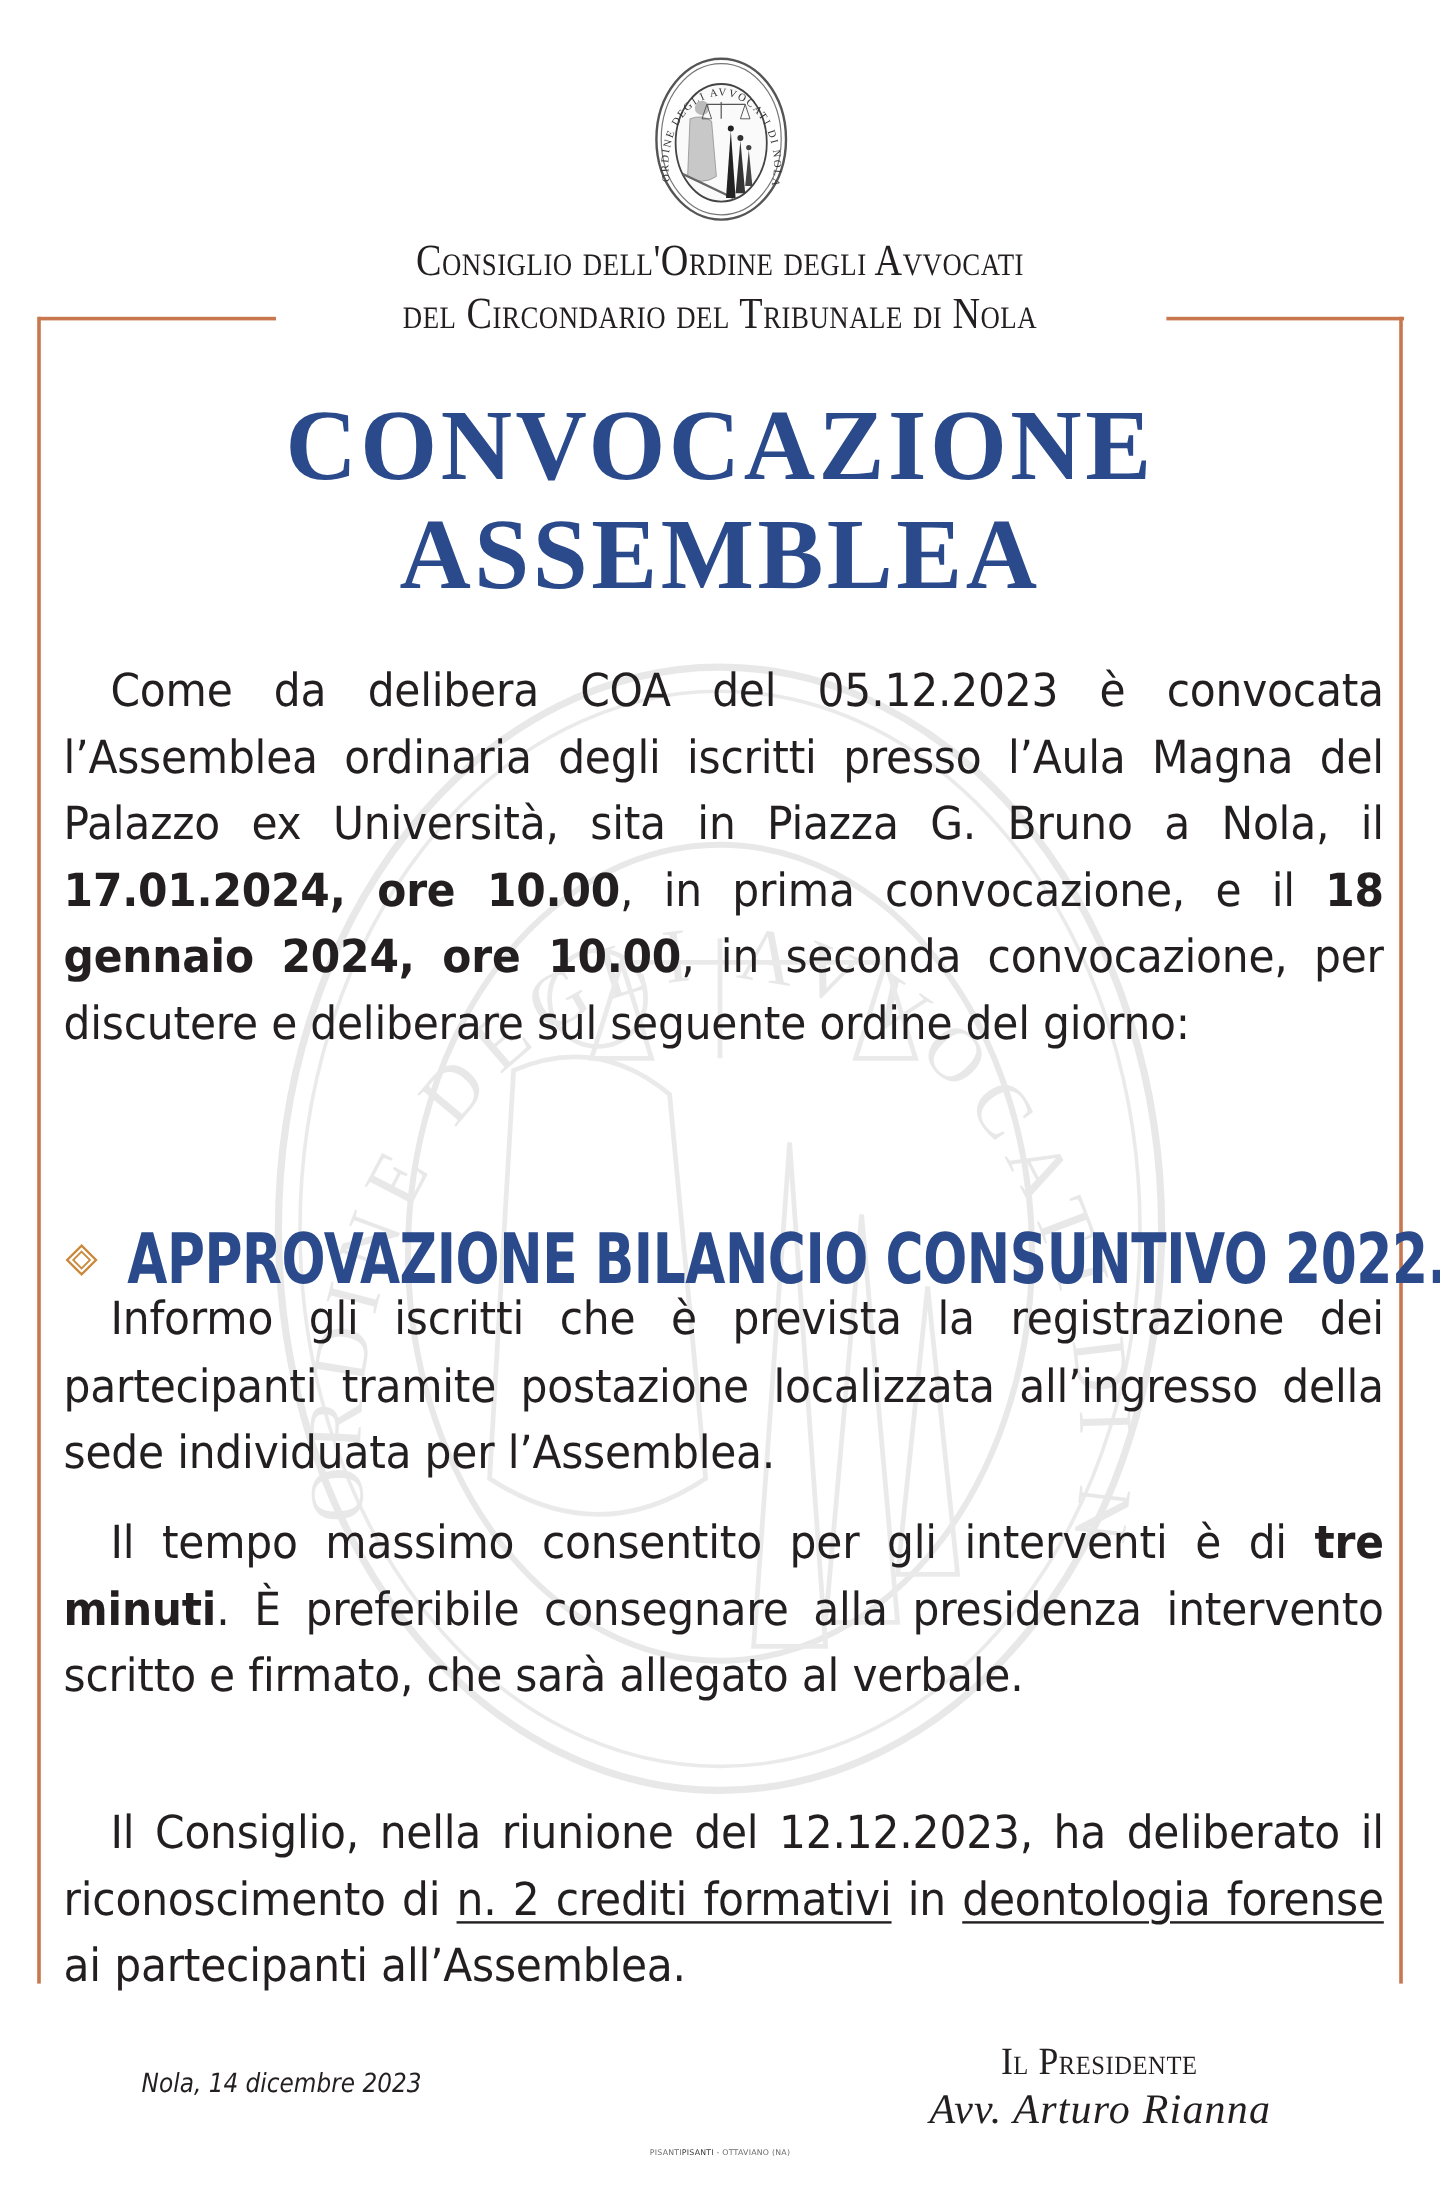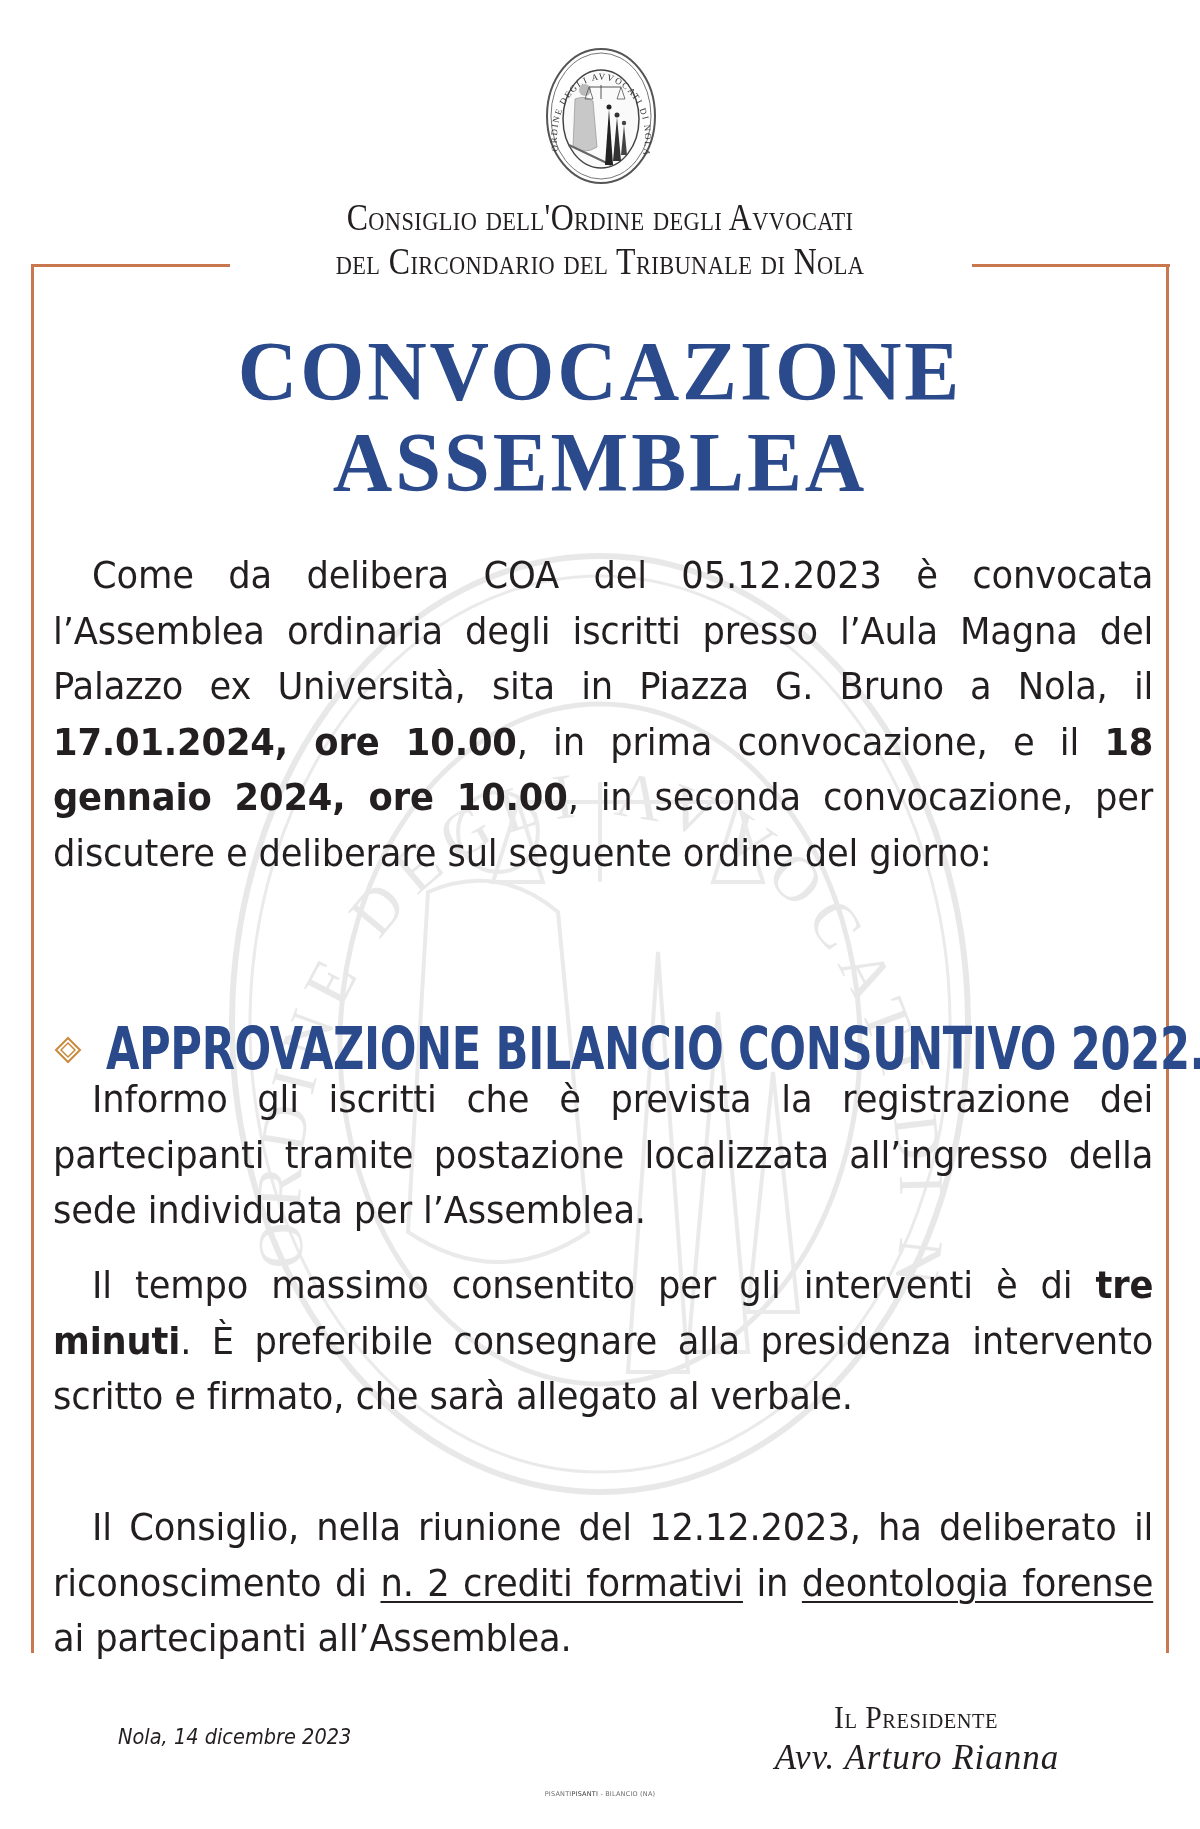--- a/index.html
+++ b/index.html
@@ -139,13 +139,13 @@
 
 <div class="body-text p2"><span class="indent"></span><span>Informo gli iscritti che è prevista la registrazione dei partecipanti tramite postazione localizzata all’ingresso della sede individuata per l’Assemblea.</span></div>
 
 <div class="body-text p3"><span class="indent"></span><span>Il tempo massimo consentito per gli interventi è di </span><b>tre minuti</b><span>. È preferibile consegnare alla presidenza intervento scritto e firmato, che sarà allegato al verbale.</span></div>
 
 <div class="body-text p4"><span class="indent"></span><span>Il Consiglio, nella riunione del 12.12.2023, ha deliberato il riconoscimento di </span><u>n. 2 crediti formativi</u><span> in </span><u>deontologia forense</u><span> ai partecipanti all’Assemblea.</span></div>
 
 <div class="date">Nola, 14 dicembre 2023</div>
 <div class="president-title">Il Presidente</div>
 <div class="president-name">Avv. Arturo Rianna</div>
-<div class="printer"><span>PISANTI</span><b>PISANTI</b><span> - BILANCIO (NA)</span></div>
+<div class="printer"><span>PISANTI</span><b>PISANTI</b><span> - OTTAVIANO (NA)</span></div>
 
 </body></html>

